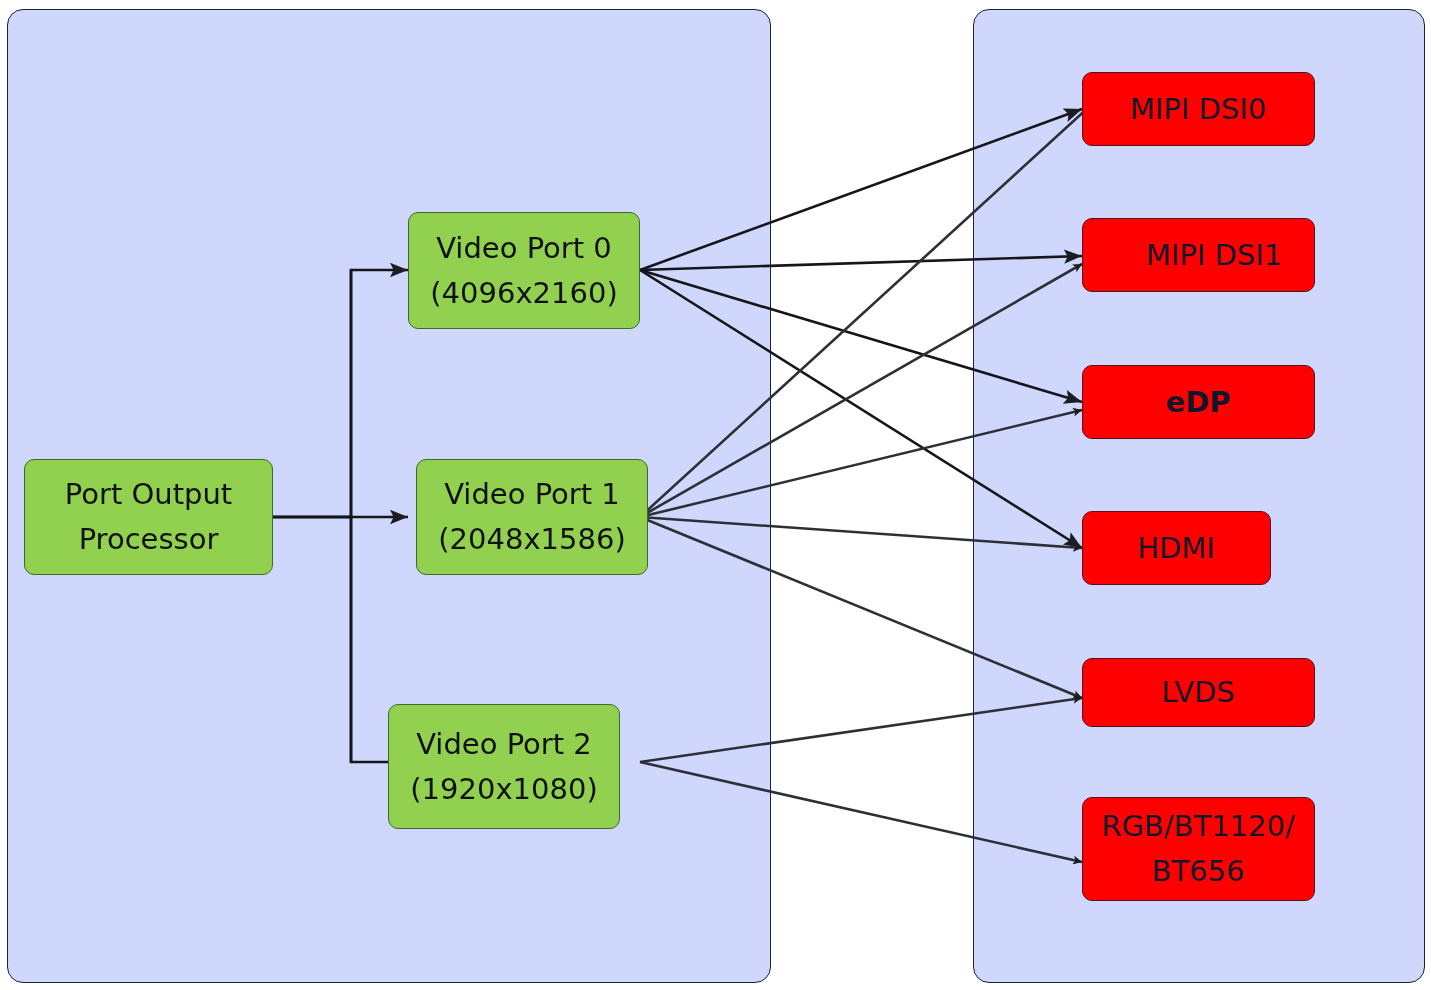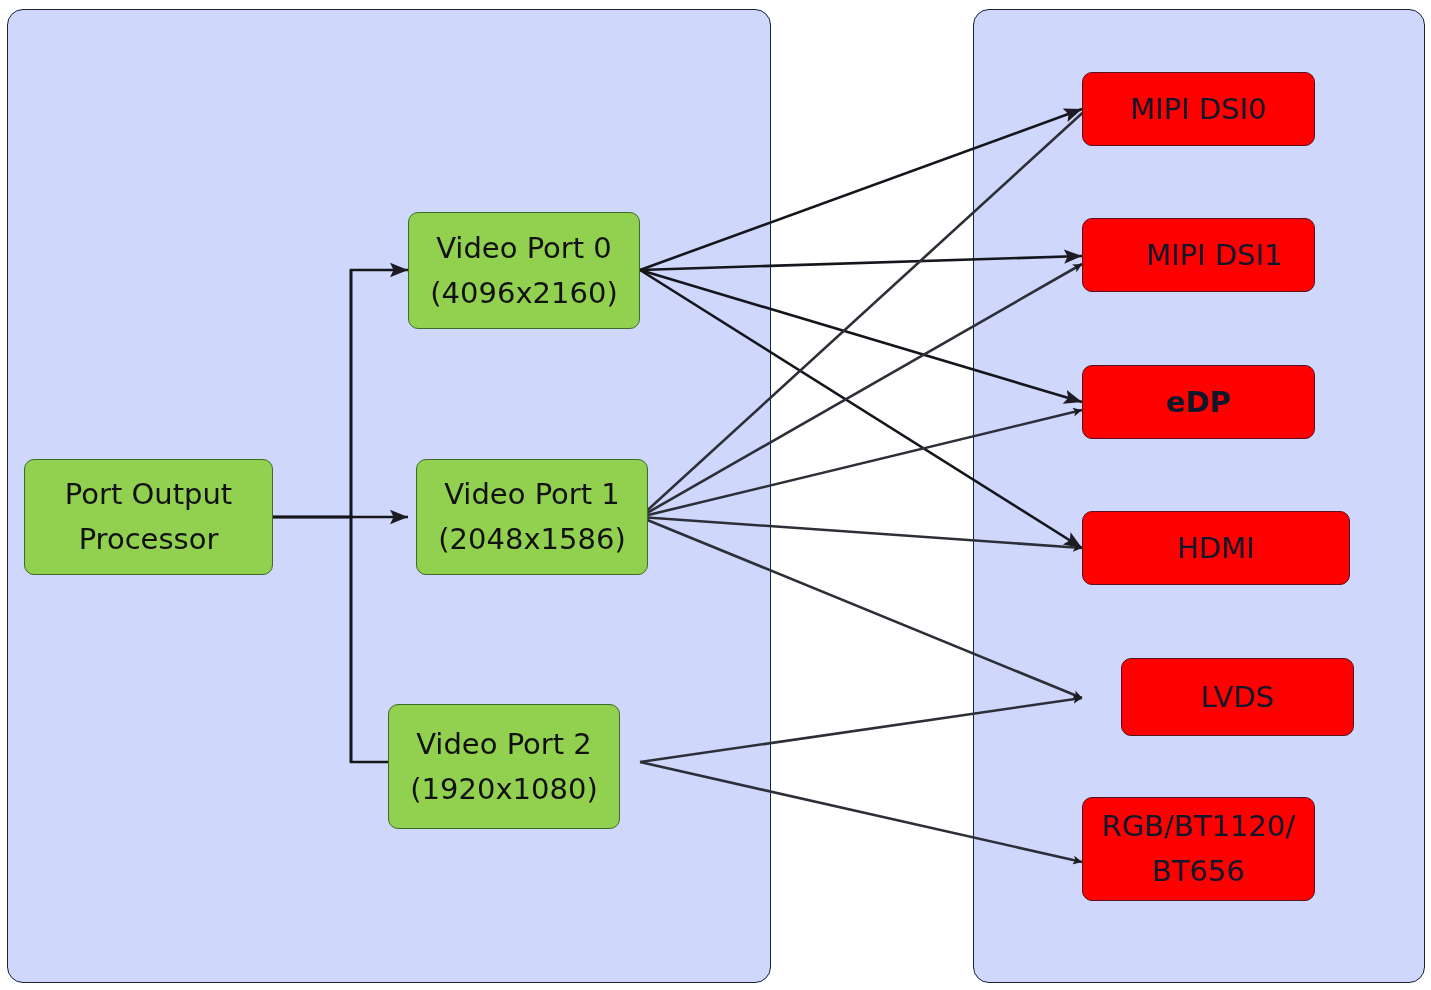--- a/index.html
+++ b/index.html
@@ -62,22 +62,22 @@
 
 <div class="node red" style="left:1082px; top:72px; width:233px; height:74px;">
   <span>MIPI DSI0</span>
 </div>
 <div class="node red" style="left:1082px; top:218px; width:233px; height:74px;padding-left:32px;">
   <span>MIPI DSI1</span>
 </div>
 <div class="node red" style="left:1082px; top:365px; width:233px; height:74px;font-weight:bold;">
   <span>eDP</span>
 </div>
-<div class="node red" style="left:1082px; top:511px; width:268px; height:74px;">
+<div class="node red" style="left:1082px; top:511px; width:189px; height:74px;">
   <span>HDMI</span>
 </div>
-<div class="node red" style="left:1082px; top:658px; width:233px; height:78px;margin-left:39px;">
+<div class="node red" style="left:1082px; top:658px; width:233px; height:69px;">
   <span>LVDS</span>
 </div>
 <div class="node red" style="left:1082px; top:797px; width:233px; height:104px;">
   <span>RGB/BT1120/
 BT656</span>
 </div>
 
 </body></html>

